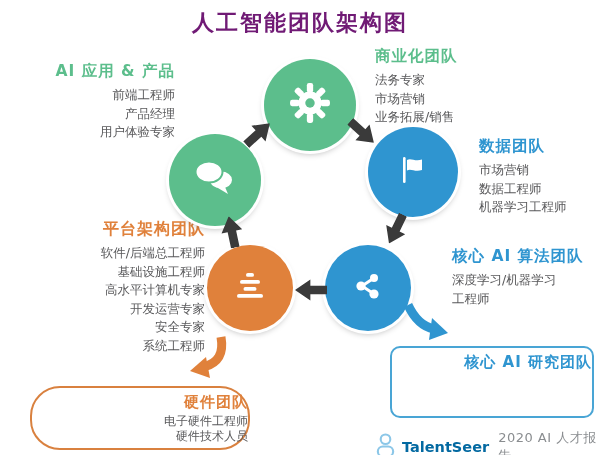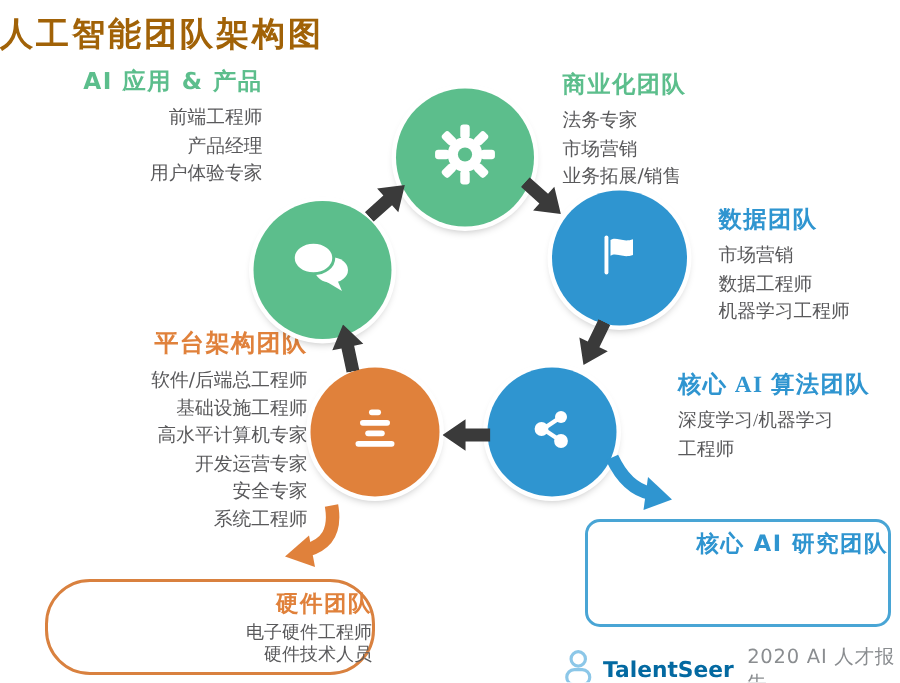--- a/index.html
+++ b/index.html
@@ -1,20 +1,20 @@
 <!DOCTYPE html>
 <html><head>
 <meta charset="utf-8">
 <style>
   html,body{margin:0;padding:0;}
   body{font-family:"DejaVu Sans","Liberation Sans",sans-serif;background:#ffffff;}
   #canvas{position:relative;width:600px;height:455px;background:#ffffff;overflow:hidden;}
 
-  .main-title{position:absolute;top:8px;left:0;width:100%;text-align:left;
-    font-size:22px;font-weight:bold;color:#a16207;letter-spacing:2px;}
+  .main-title{position:absolute;top:8px;left:0;width:100%;text-align:center;
+    font-size:22px;font-weight:bold;color:#701a75;letter-spacing:2px;}
 
   .group{position:absolute;}
   .group h3{margin:0 0 4px 0;font-size:15.5px;font-weight:bold;letter-spacing:1px;}
   .group .items{font-size:12.5px;color:#59595b;line-height:1.48;}
   .align-right{text-align:right;}
   .align-left{text-align:left;}
   .g-green{color:#5cbe8c;}
   .g-blue{color:#2f95d0;}
   .g-orange{color:#e0813b;}
 
@@ -37,21 +37,21 @@
   .footer .brand{font-size:14.5px;font-weight:bold;color:#0369a1;margin-left:5px;}
   .footer .caption{font-size:13px;color:#8a8d90;margin-left:9px;letter-spacing:0.5px;}
 </style>
 </head>
 <body>
 
 <div id="canvas">
 
   <div class="main-title">人工智能团队架构图</div>
 
-  <div class="group align-right" style="right:425px;top:44px;">
+  <div class="group align-right" style="right:425px;top:61px;">
     <h3 class="g-green">AI 应用 &amp; 产品</h3>
     <div class="items">
       <div>前端工程师</div>
       <div>产品经理</div>
       <div>用户体验专家</div>
     </div>
   </div>
 
   <div class="group align-left" style="left:375px;top:46px;">
     <h3 class="g-green">商业化团队</h3>
@@ -64,21 +64,21 @@
 
   <div class="group align-left" style="left:479px;top:136px;">
     <h3 class="g-blue">数据团队</h3>
     <div class="items">
       <div>市场营销</div>
       <div>数据工程师</div>
       <div>机器学习工程师</div>
     </div>
   </div>
 
-  <div class="group align-left" style="left:452px;top:246px;font-family:Liberation Serif, serif;">
+  <div class="group align-left" style="left:452px;top:246px;">
     <h3 class="g-blue">核心 AI 算法团队</h3>
     <div class="items">
       <div>深度学习/机器学习</div>
       <div>工程师</div>
     </div>
   </div>
 
   <div class="group align-right" style="right:395px;top:219px;">
     <h3 class="g-orange" style="font-size:16px;">平台架构团队</h3>
     <div class="items">

